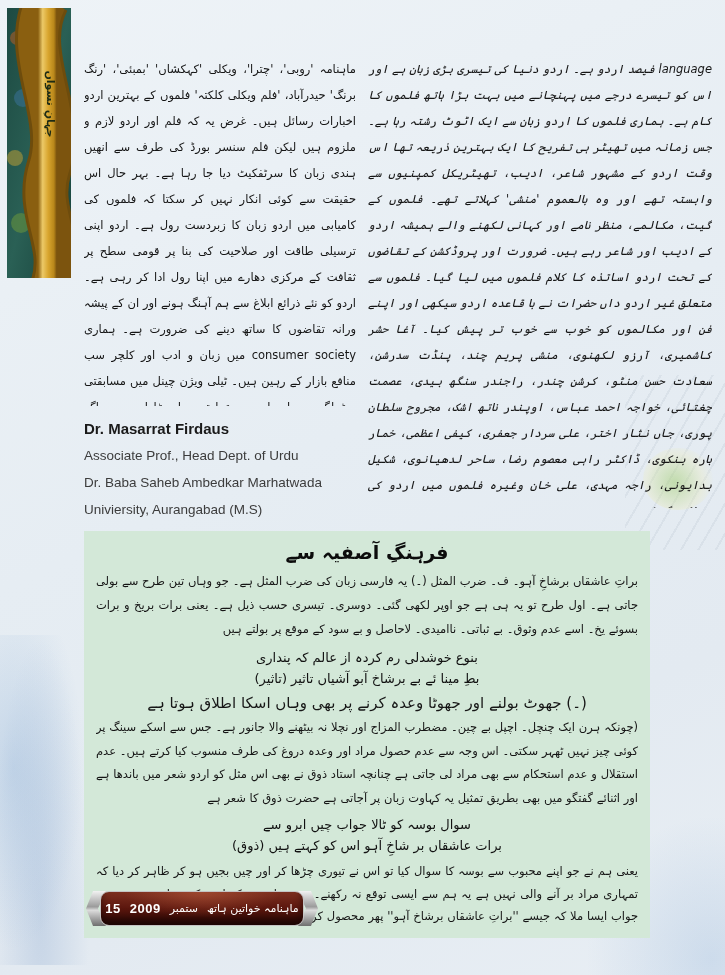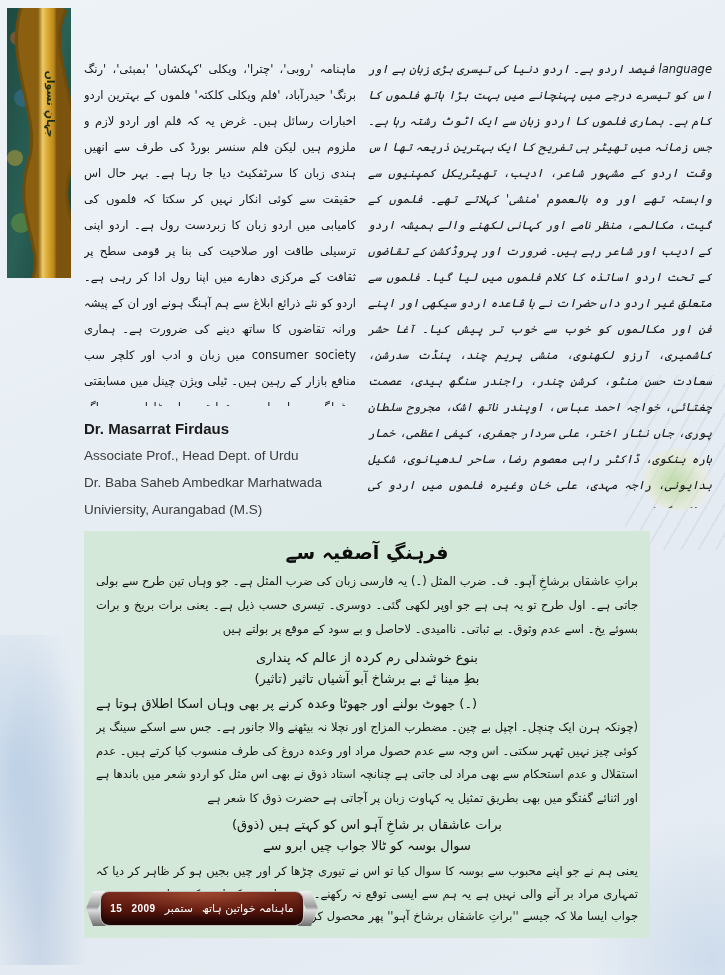--- a/index.html
+++ b/index.html
@@ -63,21 +63,21 @@
   }
   .farhang-heading {
     direction:rtl; text-align:center;
     font-size:19px; font-weight:bold; color:#0c0c0c;
     height:30px; line-height:30px; margin:0;
   }
   .farhang p.para { margin:2px 0; font-size:11.5px; }
   .fp1 { height:74px; line-height:24px; overflow:hidden; }
   .fp2 { height:94px; line-height:23.5px; overflow:hidden; }
   .fp3 { height:68px; line-height:22.5px; overflow:hidden; }
-  .fnote { direction:rtl; text-align:left; font-size:13px; height:21px; line-height:21px; margin:1px 0; color:#161616; }
+  .fnote { direction:rtl; text-align:center; font-size:15px; height:21px; line-height:21px; margin:1px 0; color:#161616; }
   .couplet { direction:rtl; text-align:center; margin:4px 0; color:#111; }
   .couplet div { font-size:13px; line-height:21px; }
 
   
   .banner {
     position:absolute; left:86px; top:891px;
     width:232px; height:35px;
     display:flex; align-items:stretch;
   }
   .cap { width:20px; background:linear-gradient(180deg,#f2f2f2 0%,#9b9b9b 45%,#dcdcdc 55%,#6e6e6e 100%); }
@@ -87,21 +87,21 @@
     flex:1; margin:0 -6px; z-index:1;
     background:
       radial-gradient(ellipse at 50% 0%, rgba(225,120,80,.35), transparent 55%),
       linear-gradient(180deg,#7d2f1f 0%, #5c170e 48%, #350905 100%);
     border:1px solid #c4c4c4; border-radius:9px;
     display:flex; align-items:center; justify-content:center;
     direction:rtl; gap:9px; color:#fff;
     box-shadow: inset 0 -7px 9px rgba(0,0,0,.5);
   }
   .banner-title, .banner-month { font-size:11px; line-height:1; }
-  .banner-year, .banner-page { font-family:"Liberation Sans",sans-serif; font-weight:bold; font-size:10px; line-height:1; letter-spacing:.5px; }
+  .banner-year, .banner-page { font-family:"Liberation Sans",sans-serif; font-weight:bold; font-size:13px; line-height:1; letter-spacing:.5px; }
 </style>
 </head>
 <body>
 
 <div class="page">
 
   <div class="wm wm-right-lines"></div>
   <div class="wm wm-right-map"></div>
   <div class="wm wm-bottom-left"></div>
   <div class="wm wm-bottom-right"></div>
@@ -159,22 +159,22 @@
     <div class="farhang">
       <p class="farhang-heading">فرہنگِ آصفیہ سے</p>
       <p class="urdu para fp1">براتِ عاشقاں برشاخِ آہو۔ ف۔ ضرب المثل (۔) یہ فارسی زبان کی ضرب المثل ہے۔ جو وہاں تین طرح سے بولی جاتی ہے۔ اول طرح تو یہ ہی ہے جو اوپر لکھی گئی۔ دوسری۔ تیسری حسب ذیل ہے۔ یعنی برات بریخ و برات بسوئے یخ۔ اسے عدم وثوق۔ بے ثباتی۔ ناامیدی۔ لاحاصل و بے سود کے موقع پر بولتے ہیں</p>
       <div class="couplet">
         <div>بنوع خوشدلی رم کردہ از عالم کہ پنداری</div>
         <div>بطِ مینا ئے بے برشاخ آبو آشیاں تاثیر (تاثیر)</div>
       </div>
       <p class="fnote">(۔) جھوٹ بولنے اور جھوٹا وعدہ کرنے پر بھی وہاں اسکا اطلاق ہوتا ہے</p>
       <p class="urdu para fp2">(چونکہ ہرن ایک چنچل۔ اچپل بے چین۔ مضطرب المزاج اور نچلا نہ بیٹھنے والا جانور ہے۔ جس سے اسکے سینگ پر کوئی چیز نہیں ٹھہر سکتی۔ اس وجہ سے عدم حصول مراد اور وعدہ دروغ کی طرف منسوب کیا کرتے ہیں۔ عدم استقلال و عدم استحکام سے بھی مراد لی جاتی ہے چنانچہ استاد ذوق نے بھی اس مثل کو اردو شعر میں باندھا ہے اور اثنائے گفتگو میں بھی بطریق تمثیل یہ کہاوت زبان پر آجاتی ہے حضرت ذوق کا شعر ہے</p>
       <div class="couplet">
+        <div>سوال بوسہ کو ٹالا جواب چیں ابرو سے</div>
         <div>برات عاشقاں بر شاخِ آہو اس کو کہتے ہیں (ذوق)</div>
-        <div>سوال بوسہ کو ٹالا جواب چیں ابرو سے</div>
       </div>
       <p class="urdu para fp3">یعنی ہم نے جو اپنے محبوب سے بوسہ کا سوال کیا تو اس نے تیوری چڑھا کر اور چیں بجیں ہو کر ظاہر کر دیا کہ تمہاری مراد بر آنے والی نہیں ہے یہ ہم سے ایسی توقع نہ رکھنے۔ پس شاعر یہ کہتا ہے کہ ہمارے حق میں یہ جواب ایسا ملا کہ جیسے ''براتِ عاشقاں برشاخ آہو'' پھر محصول کر سکتے ہیں گویا ہماری یہ درخواست لاحاصل بے سود اور فضول ٹھہری۔</p>
     </div>
   </div>
 
   <div class="banner">
     <div class="cap cap-left"></div>
     <div class="banner-panel">
       <span class="banner-title">ماہنامہ خواتین ہاتھ</span>
       <span class="banner-month">ستمبر</span>

